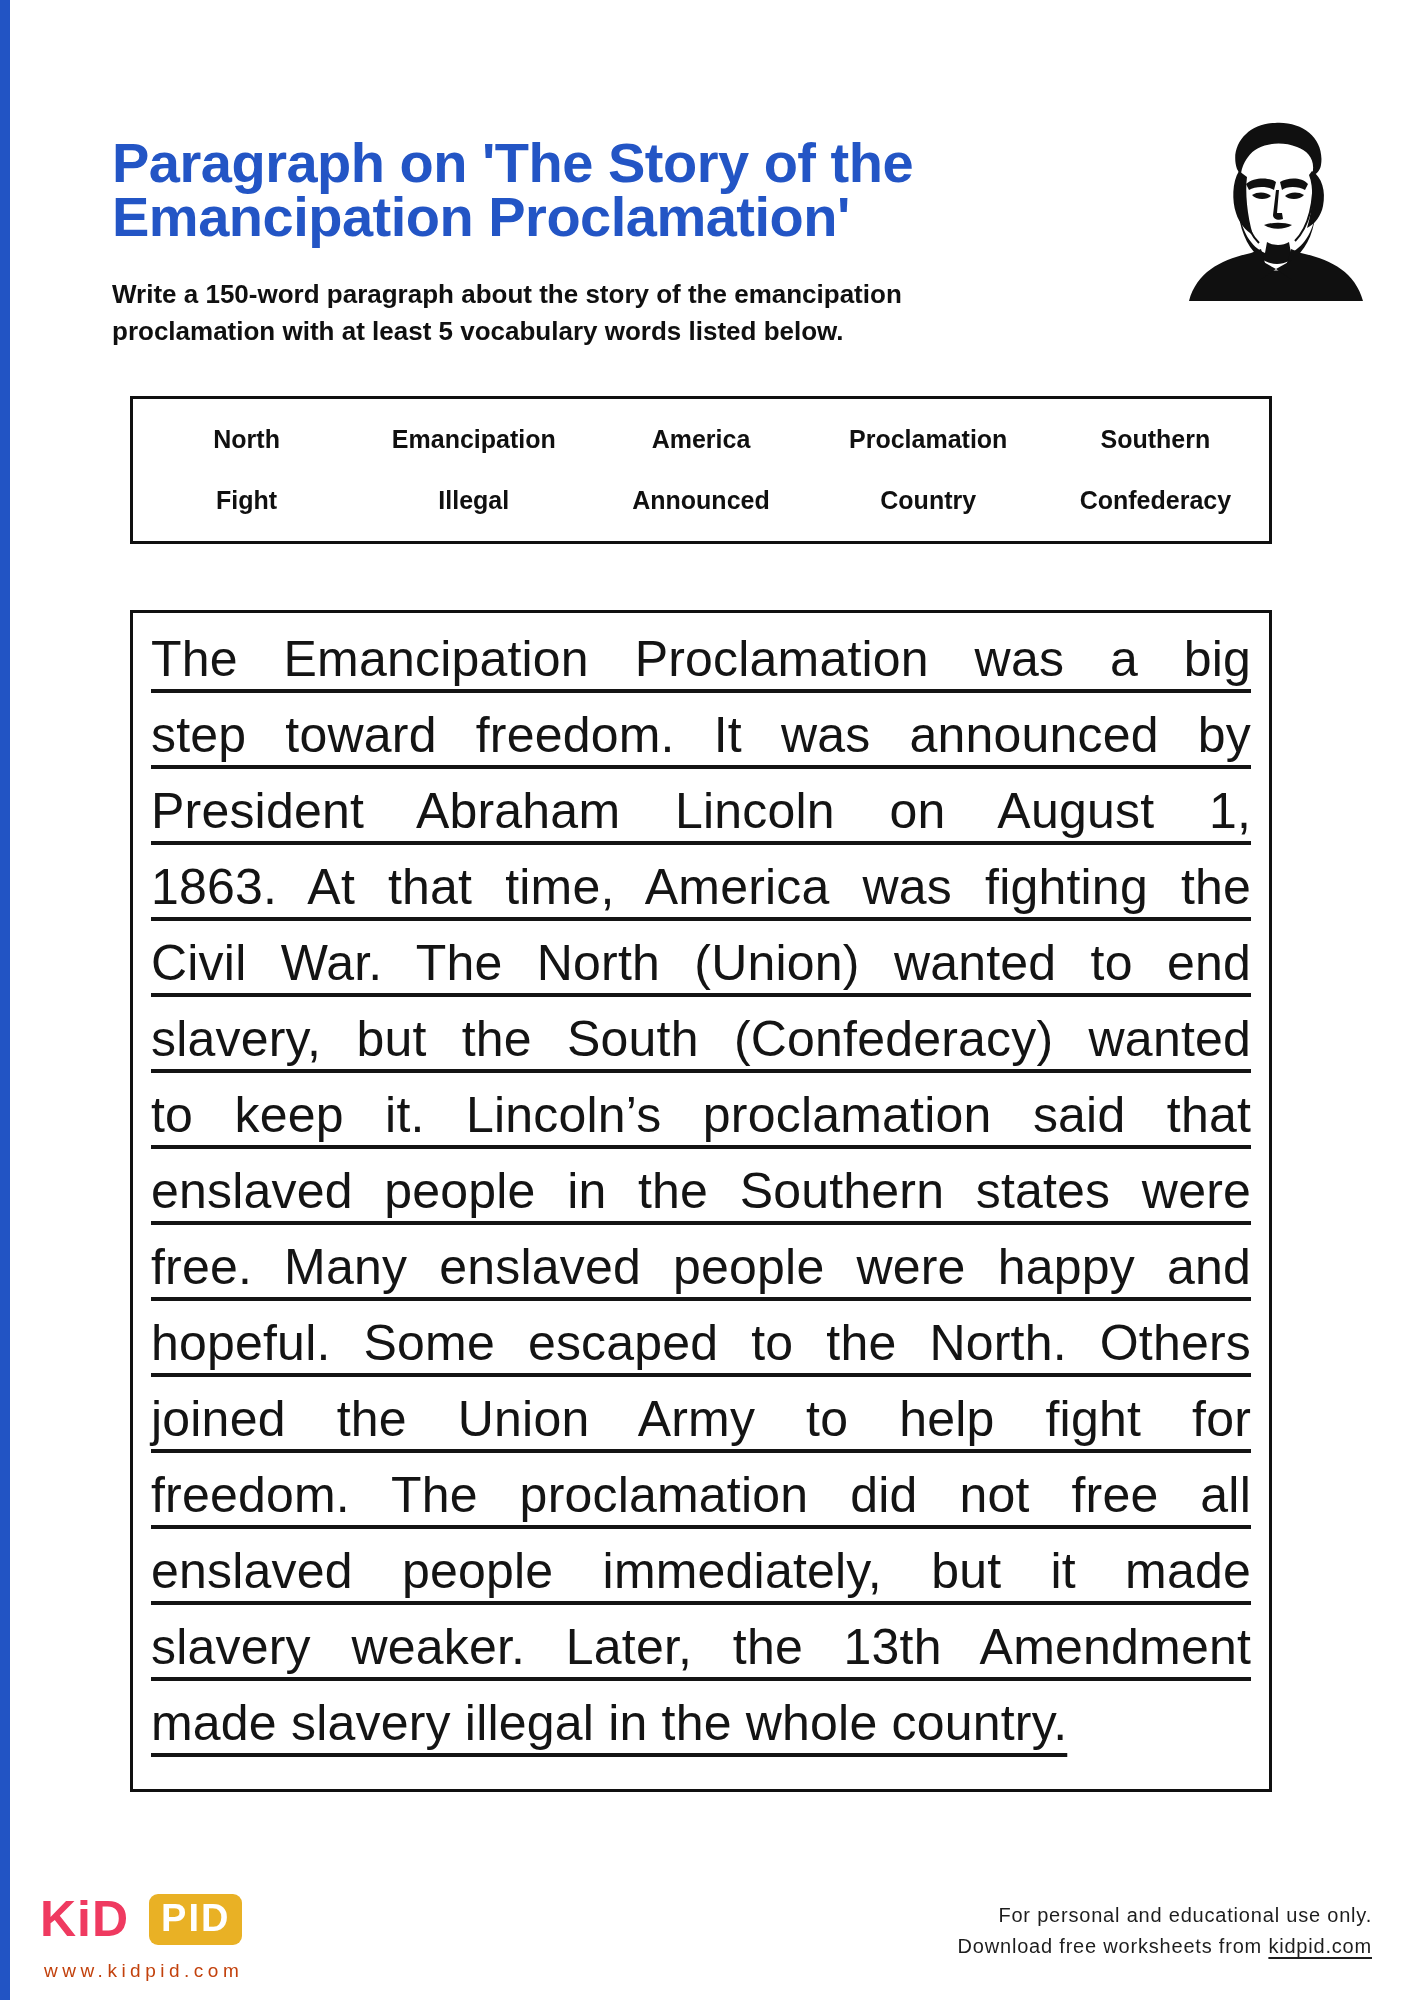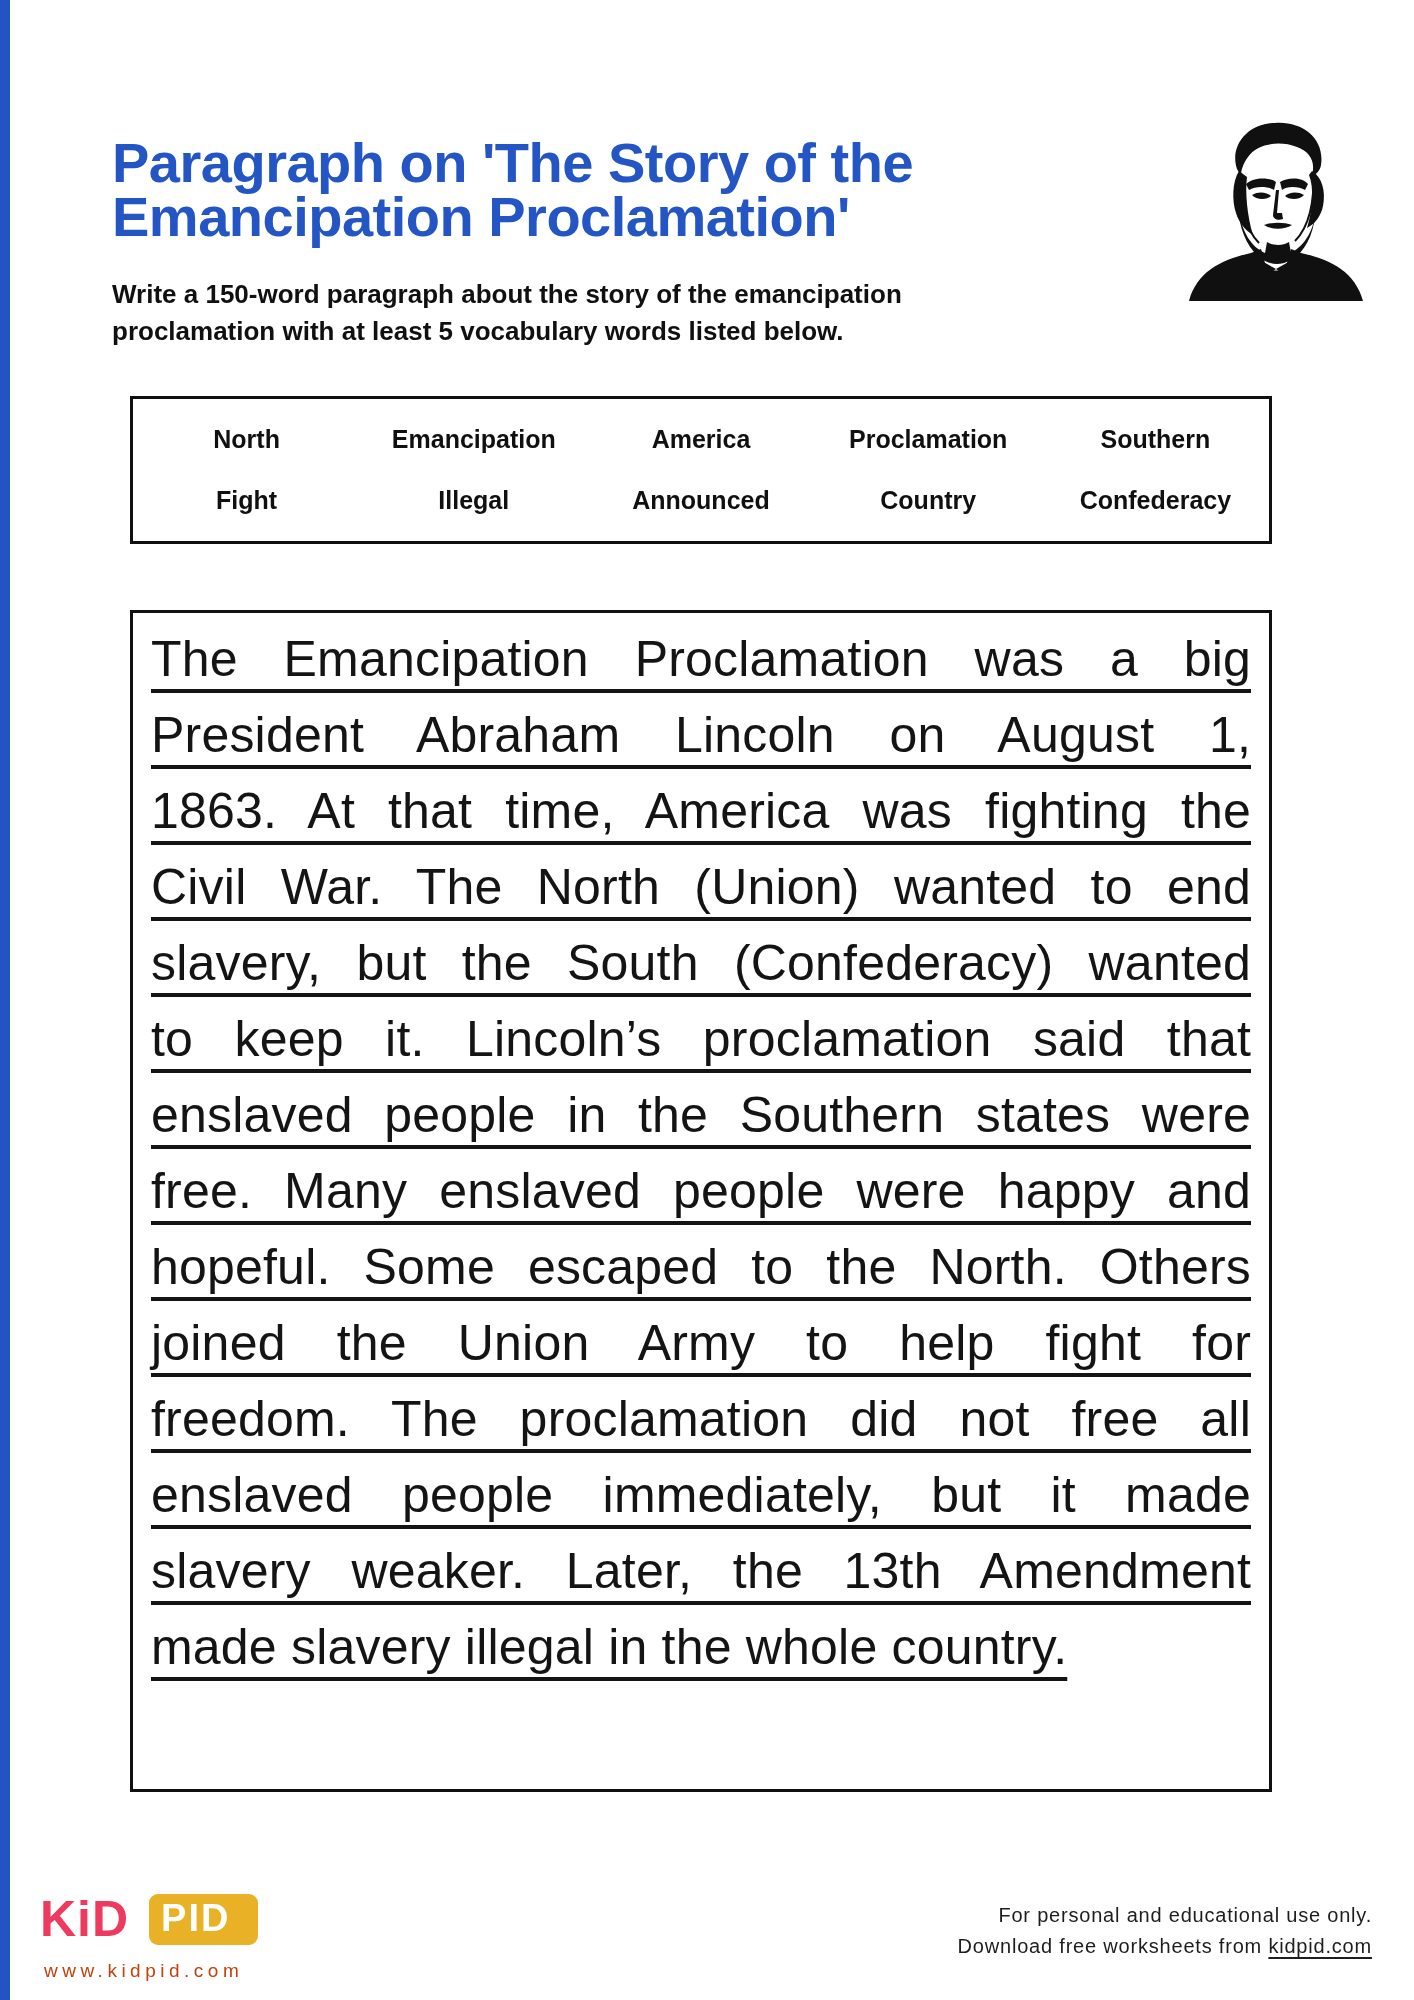--- a/index.html
+++ b/index.html
@@ -64,21 +64,21 @@
   
   .logo{
     position:absolute;left:40px;top:1890px;
     display:flex;align-items:center;gap:20px;
   }
   .logo-kid{
     font-size:50px;font-weight:800;color:#EF3A60;letter-spacing:1px;
   }
   .logo-pid{
     font-size:38px;font-weight:800;color:#ffffff;background:#E9B125;
-    border-radius:9px;padding:3px 28px 5px 12px;letter-spacing:2px;
+    border-radius:9px;padding:3px 12px 5px 12px;letter-spacing:2px;
   }
   .website{
     position:absolute;left:44px;top:1960px;
     font-size:19px;letter-spacing:4.5px;color:#c2410c;font-weight:400;
   }
   .disclaimer{
     position:absolute;right:42px;top:1900px;width:480px;
     text-align:right;font-size:20px;font-weight:300;color:#1d1d1d;
     line-height:31px;letter-spacing:0.8px;
   }
@@ -132,20 +132,21 @@
       <div class="vocab-word">Illegal</div>
       <div class="vocab-word">Announced</div>
       <div class="vocab-word">Country</div>
       <div class="vocab-word">Confederacy</div>
     </div>
 </div>
 
 <div class="para-box">
 
 <div class="para-line">The Emancipation Proclamation was a big</div>
+    <div class="para-line">step toward freedom. It was announced by</div>
     <div class="para-line">President Abraham Lincoln on August 1,</div>
     <div class="para-line">1863. At that time, America was fighting the</div>
     <div class="para-line">Civil War. The North (Union) wanted to end</div>
     <div class="para-line">slavery, but the South (Confederacy) wanted</div>
     <div class="para-line">to keep it. Lincoln’s proclamation said that</div>
     <div class="para-line">enslaved people in the Southern states were</div>
     <div class="para-line">free. Many enslaved people were happy and</div>
     <div class="para-line">hopeful. Some escaped to the North. Others</div>
     <div class="para-line">joined the Union Army to help fight for</div>
     <div class="para-line">freedom. The proclamation did not free all</div>

